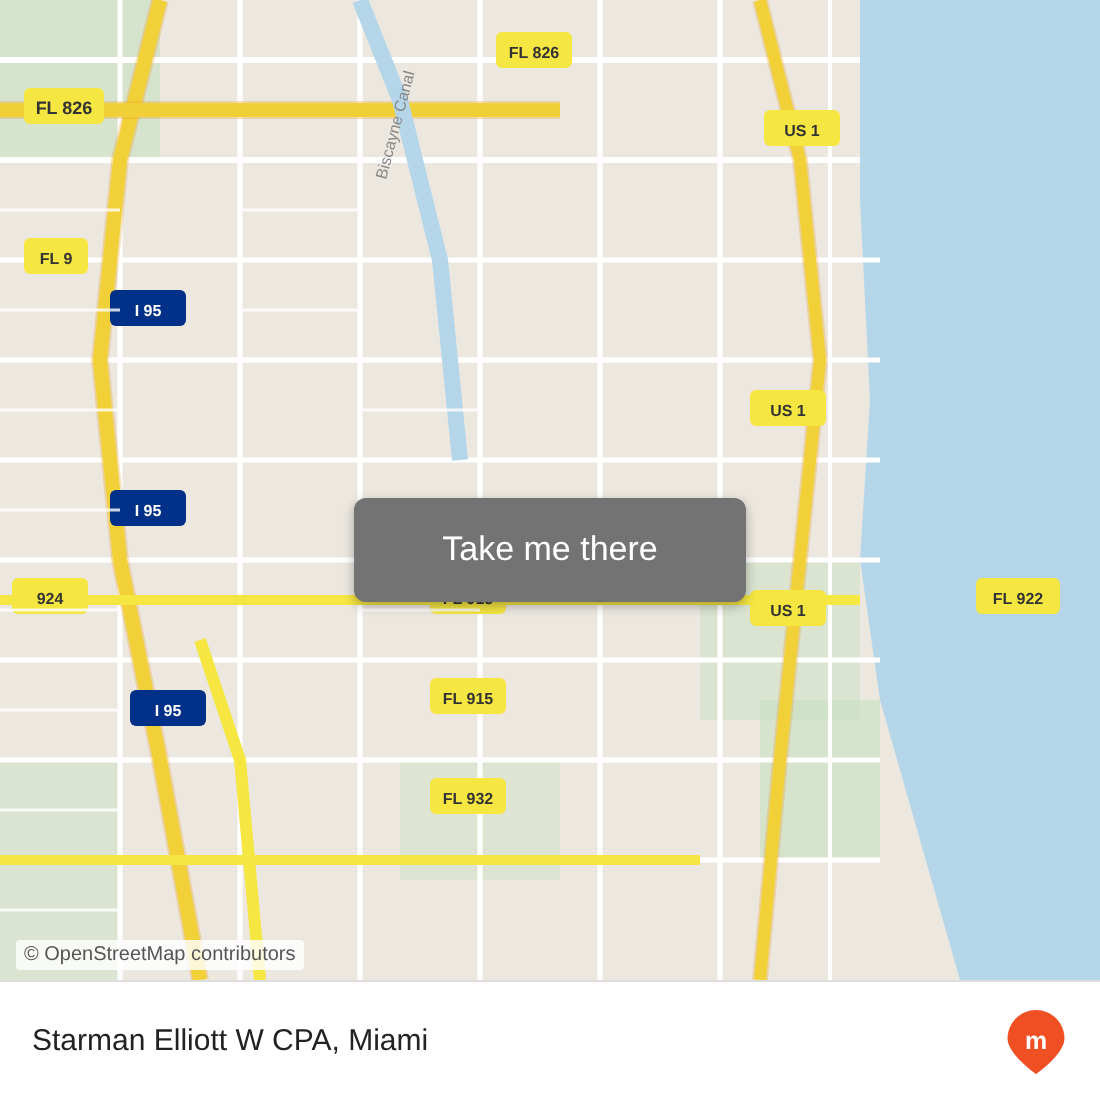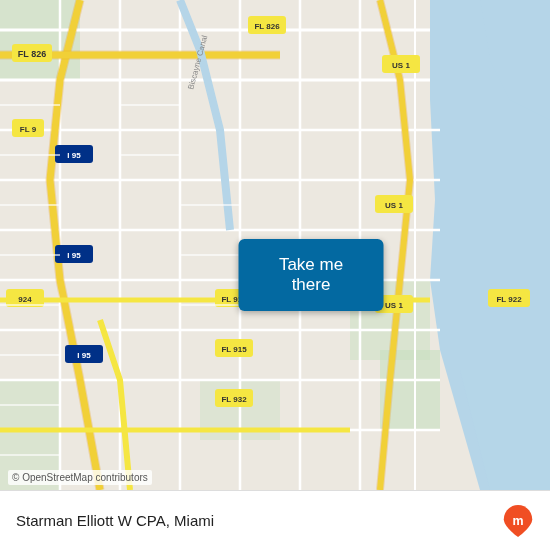--- a/index.html
+++ b/index.html
@@ -61,33 +61,32 @@
       font-size: 18px;
       font-weight: bold;
       color: #333;
     }
 
     .take-me-there-btn {
       position: absolute;
       top: 50%;
       left: 50%;
       transform: translate(-50%, -50%);
-      background-color: #0369a1;
+      background-color: #737373;
       color: white;
       border: none;
       border-radius: 6px;
       padding: 16px 32px;
       font-size: 17px;
       font-weight: 500;
       cursor: pointer;
       z-index: 10;
-      width: 145px;
+      width: 196px;
       text-align: center;
       box-shadow: 0 2px 6px rgba(0,0,0,0.3);
-      margin-left: 36px;
     }
 
     .osm-attribution {
       position: absolute;
       bottom: 65px;
       left: 8px;
       font-size: 10px;
       color: #555;
       background: rgba(255,255,255,0.8);
       padding: 2px 4px;

